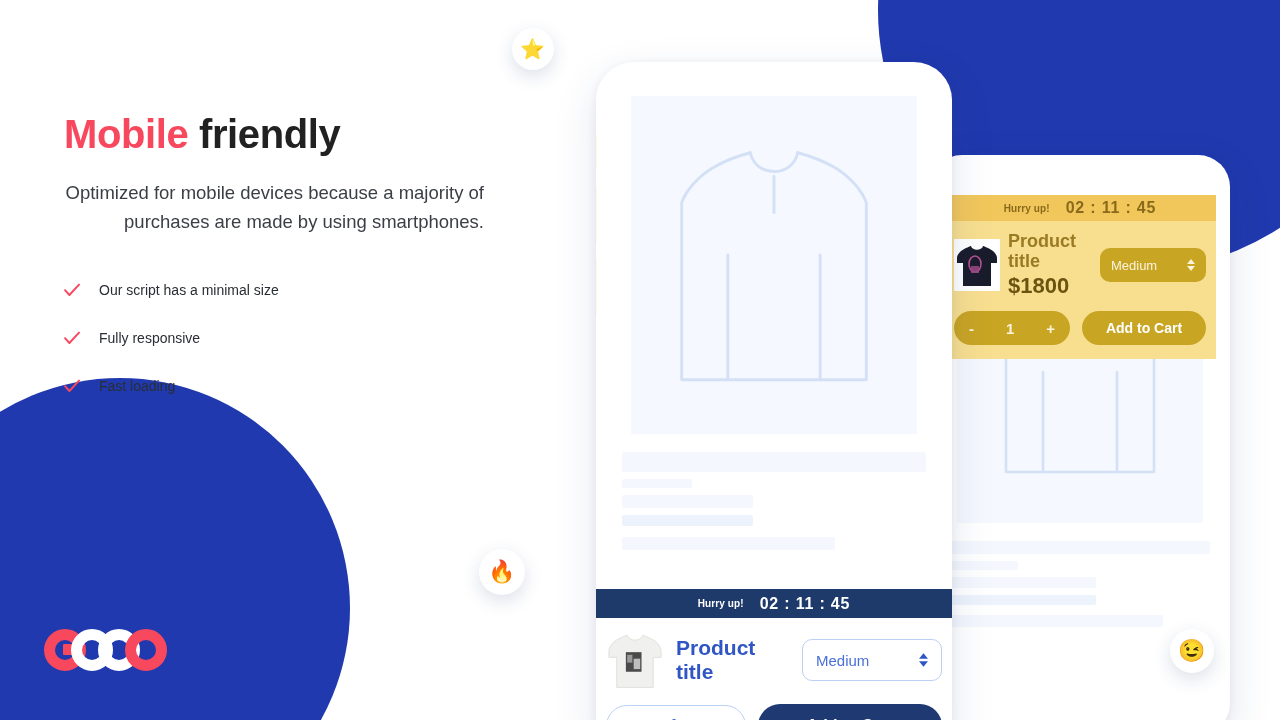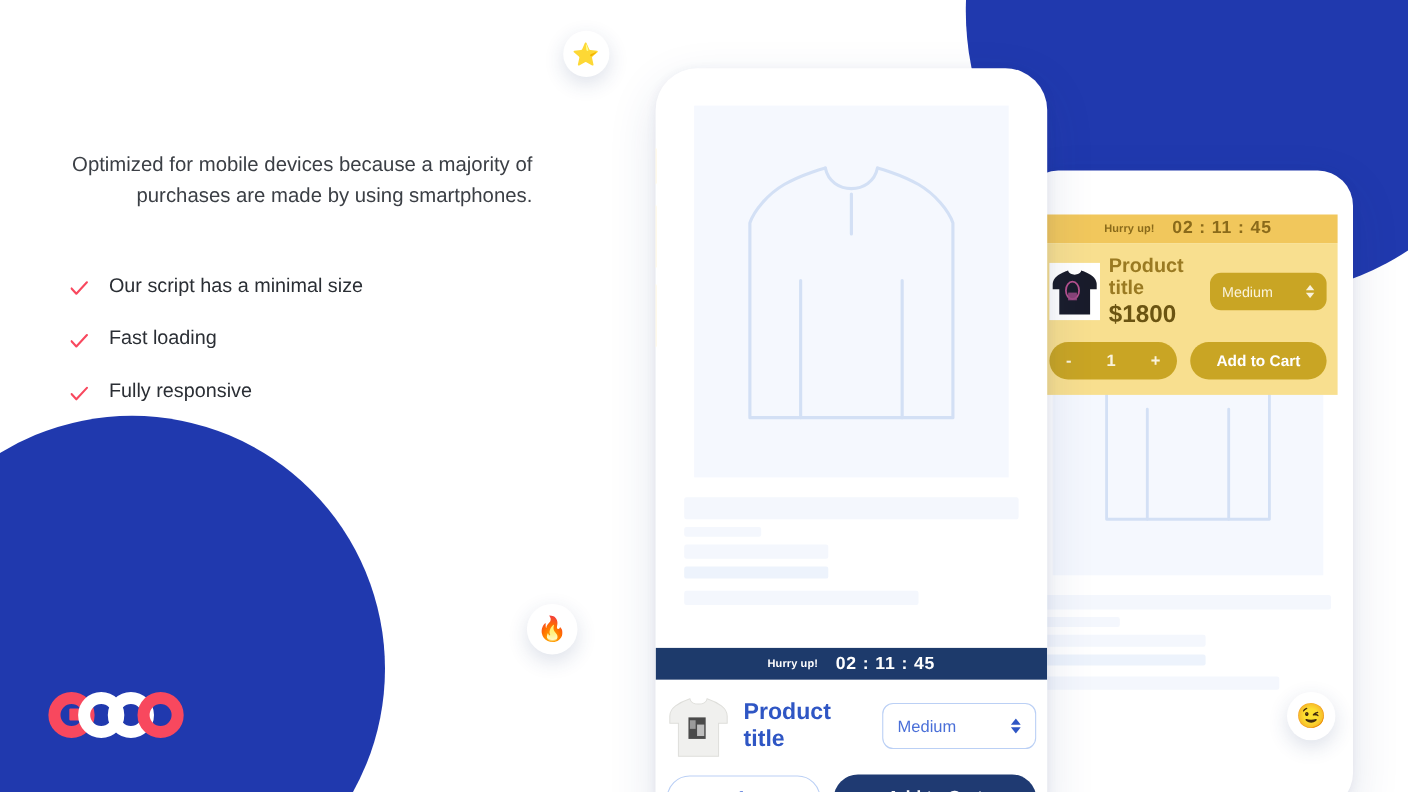--- a/index.html
+++ b/index.html
@@ -29,22 +29,22 @@
     font-size: 40px; line-height: 1.1; font-weight: 800;
     letter-spacing: -0.4px; color: #212121;
   }
   h1.headline .accent { color: #F8485E; }
   p.lede {
     margin-top: 22px; font-size: 18.5px; line-height: 1.58;
     color: #3b3f45; max-width: 420px; font-weight: 400; text-align: right;
   }
   ul.checklist { list-style: none; margin-top: 30px; }
   ul.checklist li {
-    display: flex; align-items: flex-end; gap: 19px;
-    height: 48px; font-size: 18px; color: #2a2e34;
+    display: flex; align-items: center; gap: 19px;
+    height: 48px; font-size: 14px; color: #2a2e34;
   }
   .check {
     width: 16px; height: 16px; flex: 0 0 16px;
     display: inline-flex; align-items: center; justify-content: center;
     color: #F8485E; font-size: 17px; line-height: 1;
   }
   .check svg { display:block; }
 
   
   .logo {
@@ -177,45 +177,46 @@
 </style>
 </head>
 <body>
 
 <div class="stage">
 
   <div class="blob-top-right"></div>
   <div class="blob-bottom-left"></div>
 
   <div class="copy">
+    <h1 class="headline"><span class="accent">Mobile</span><span> friendly</span></h1>
     <p class="lede">Optimized for mobile devices because a majority of purchases are made by using smartphones.</p>
     <ul class="checklist">
       <li>
         <span class="check">
             <svg width="16" height="14" viewBox="0 0 16 14">
               <path d="M1 7.2 L5.4 12 L15 1.6" fill="none" stroke="#F8485E" stroke-width="1.9" stroke-linecap="round" stroke-linejoin="round"></path>
             </svg>
           </span>
         <span>Our script has a minimal size</span>
       </li>
       <li>
         <span class="check">
             <svg width="16" height="14" viewBox="0 0 16 14">
               <path d="M1 7.2 L5.4 12 L15 1.6" fill="none" stroke="#F8485E" stroke-width="1.9" stroke-linecap="round" stroke-linejoin="round"></path>
             </svg>
           </span>
-        <span>Fast loading</span>
+        <span>Fully responsive</span>
       </li>
       <li>
         <span class="check">
             <svg width="16" height="14" viewBox="0 0 16 14">
               <path d="M1 7.2 L5.4 12 L15 1.6" fill="none" stroke="#F8485E" stroke-width="1.9" stroke-linecap="round" stroke-linejoin="round"></path>
             </svg>
           </span>
-        <span>Fully responsive</span>
+        <span>Fast loading</span>
       </li>
     </ul>
   </div>
 
   <div class="logo">
     <div class="logo-mark">
       <div class="ring r1"></div>
       <div class="logo-g-bar"></div>
       <div class="ring white r2"></div>
       <div class="ring white r3"></div>

